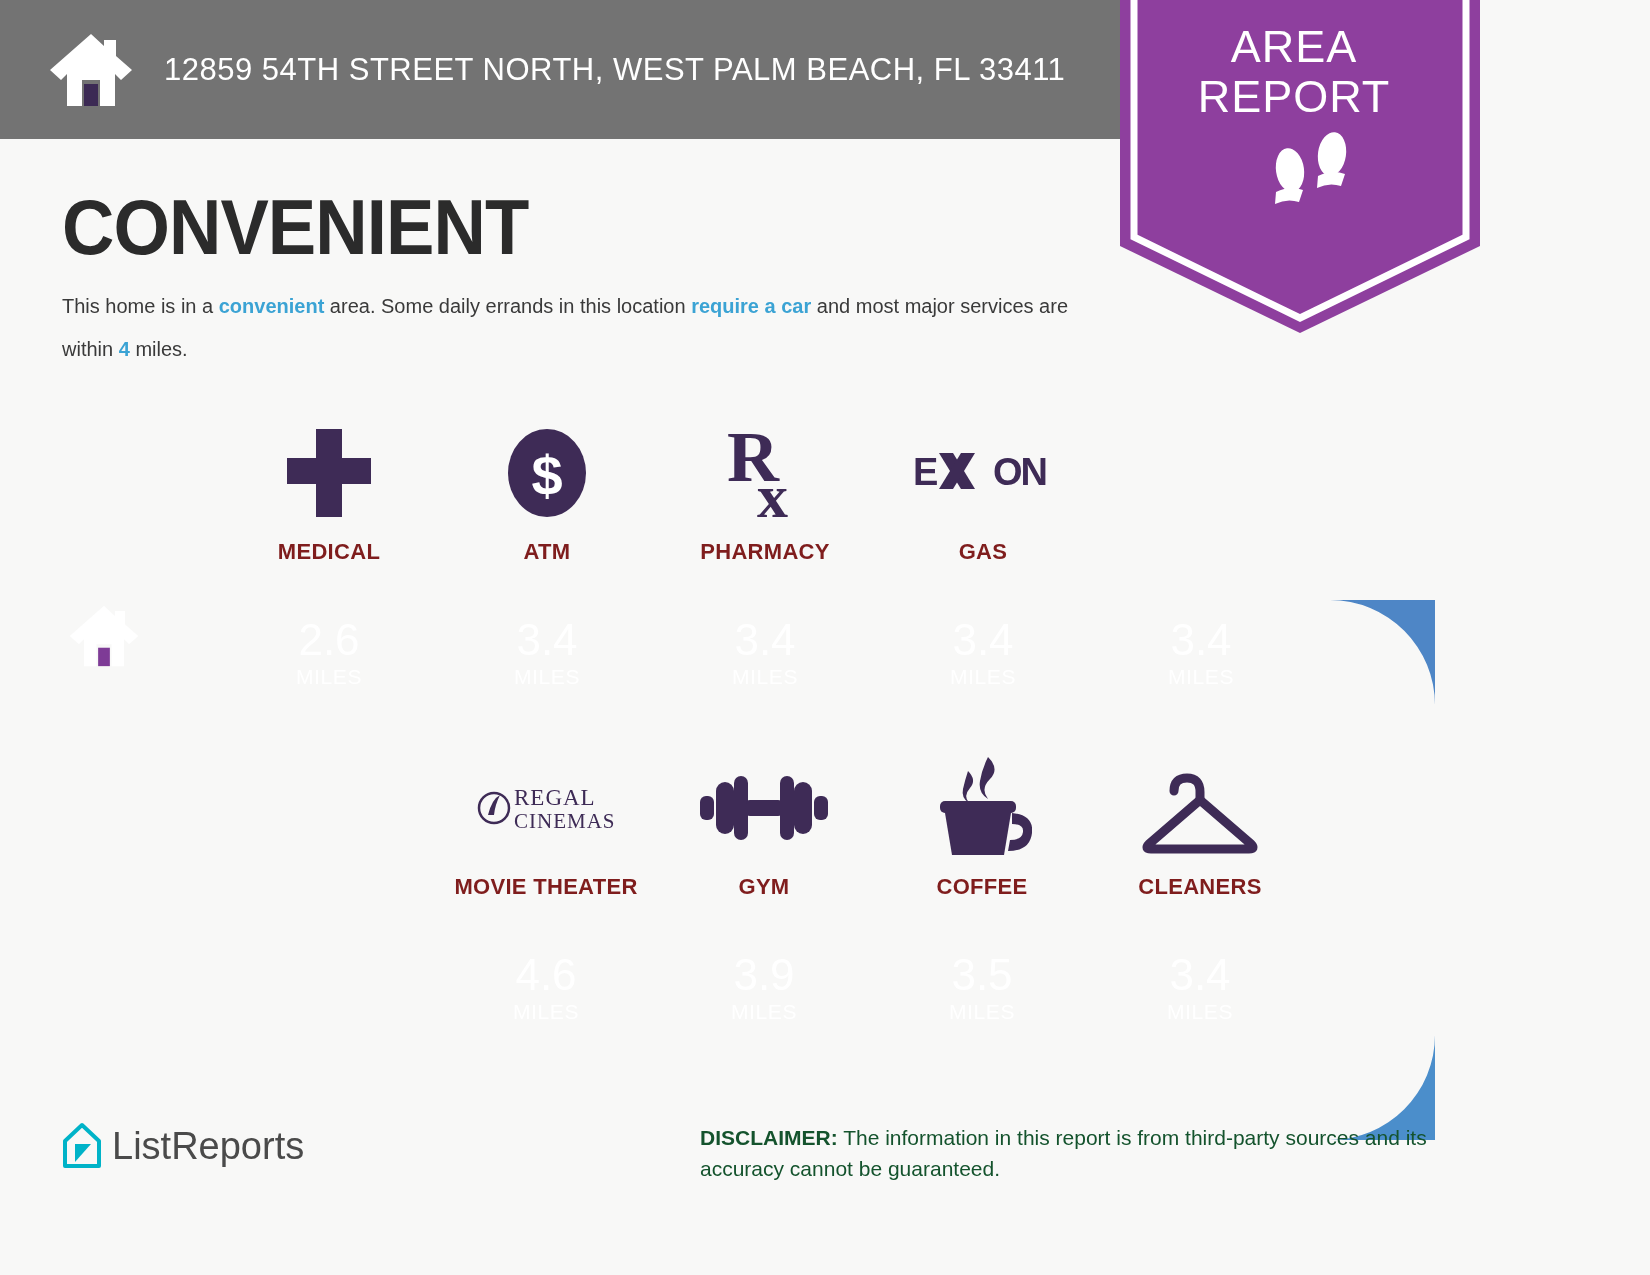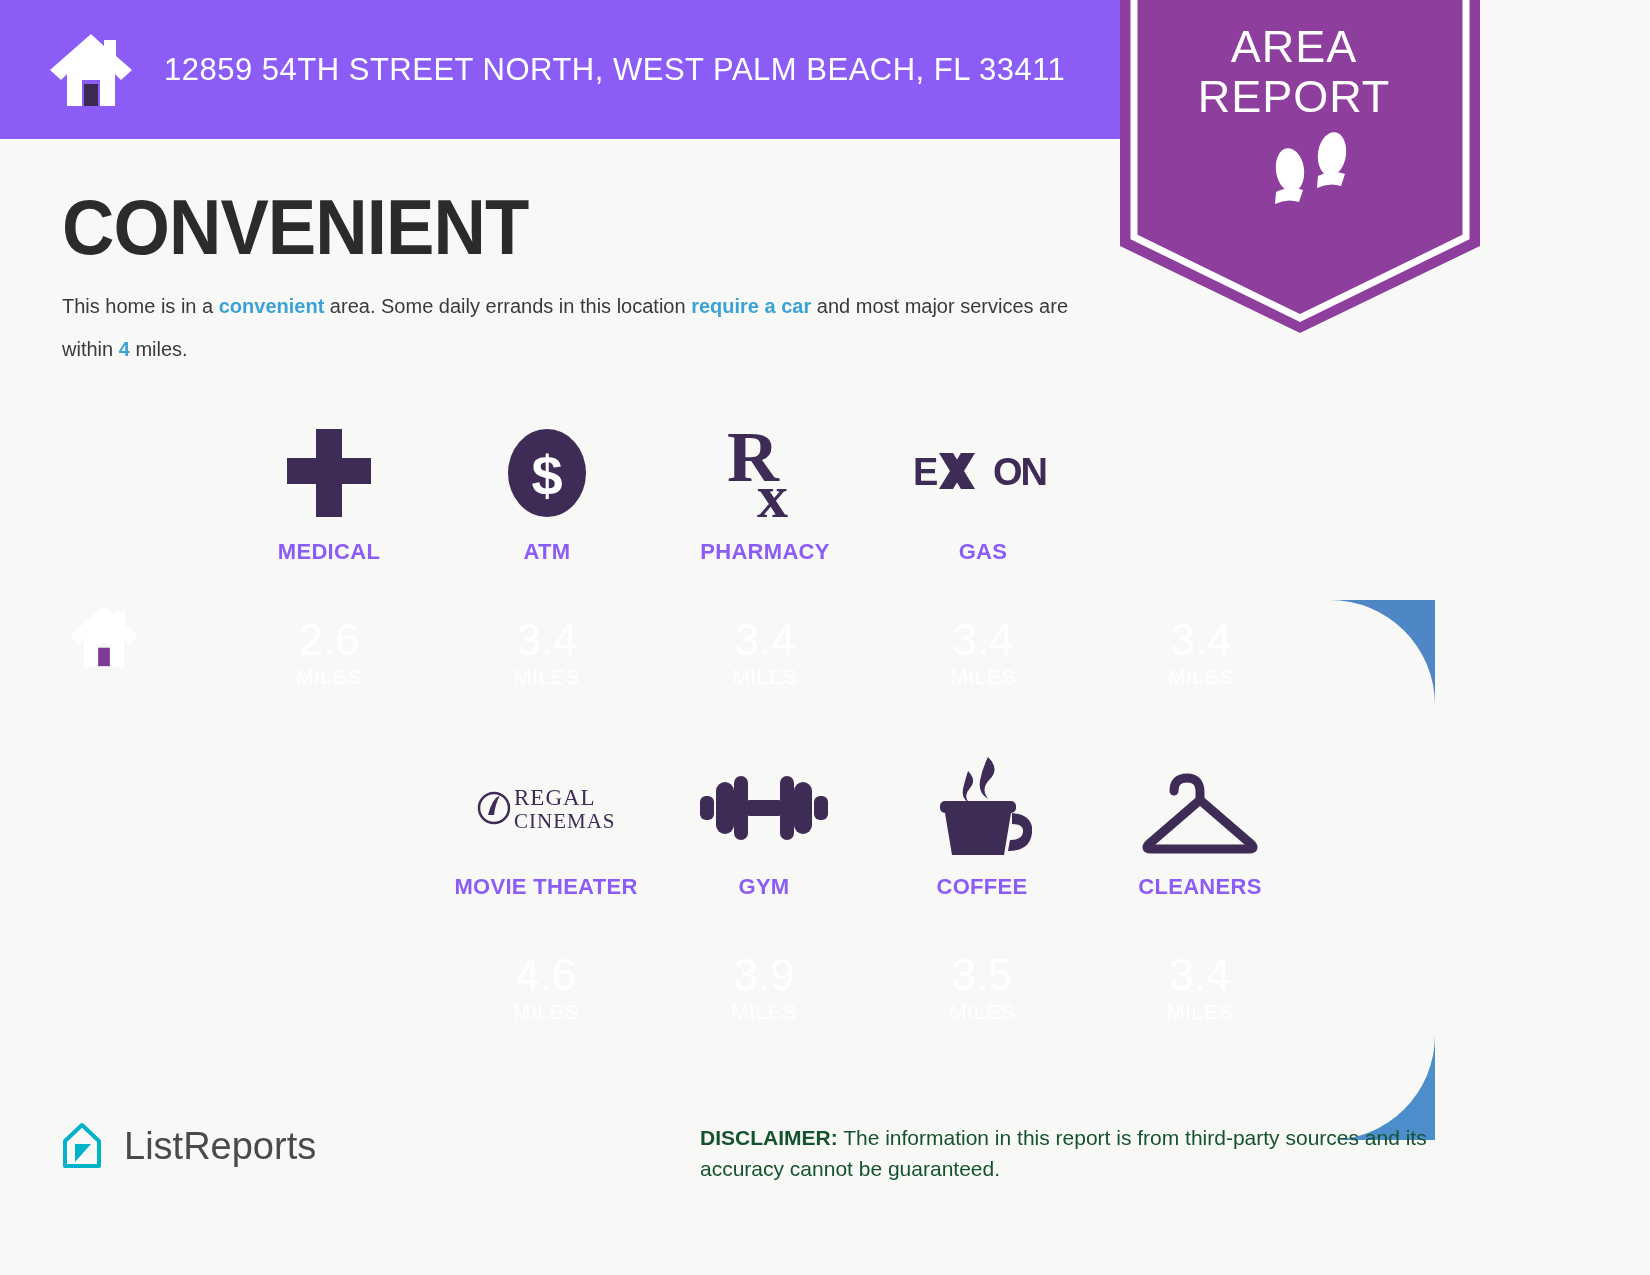--- a/index.html
+++ b/index.html
@@ -7,21 +7,21 @@
   body {
     background:#f8f8f7;
     font-family:"Liberation Sans", sans-serif;
     position:relative;
     overflow:hidden;
   }
 
   
   #header-bar{
     position:absolute; left:0; top:0; width:1122px; height:139px;
-    background:#8b5cf6;
+    background:#737373;
     display:flex; align-items:center;
   }
   #home-icon-header{ margin-left:48px; width:86px; height:76px; }
   #header-address{
     margin-left:30px;
     color:#ffffff;
     font-size:31px;
     letter-spacing:.5px;
     font-weight:400;
     white-space:nowrap;
@@ -58,21 +58,21 @@
   #icon-row-1{ left:220px; top:420px; width:1090px; }
   #icon-row-2{ left:437px; top:755px; width:872px; }
   .icon-cell{
     width:218px;
     display:flex; flex-direction:column;
     align-items:center; justify-content:flex-end;
   }
   .icon-art{ height:105px; display:flex; align-items:center; justify-content:center; }
   .icon-label{
     margin-top:14px;
-    font-size:22px; font-weight:bold; color:#8b5cf6;
+    font-size:22px; font-weight:bold; color:#7f1d1d;
     letter-spacing:.3px; white-space:nowrap;
   }
 
   
   #ribbon{ position:absolute; left:0; top:565px; width:1650px; height:710px; }
 
   
   .dist-row{ position:absolute; display:flex; }
   #dist-row-1{ left:220px; top:600px; width:1090px; height:105px; }
   #dist-row-2{ left:437px; top:935px; width:872px; height:105px; }
@@ -83,21 +83,21 @@
   .dist-val{ font-size:44px; line-height:46px; font-weight:300; }
   .dist-unit{ font-size:21px; margin-top:2px; letter-spacing:.6px; }
 
   
   #home-icon-ribbon{ position:absolute; left:68px; top:603px; width:72px; height:66px; }
 
   
   #footer-logo{ position:absolute; left:62px; top:1122px; display:flex; align-items:center; }
   #footer-logo-mark{ width:40px; height:48px; }
   #footer-logo-text{
-    margin-left:22px; font-size:38px; color:#4a4a4a; font-weight:400;
+    margin-left:10px; font-size:38px; color:#4a4a4a; font-weight:400;
   }
   #disclaimer{
     position:absolute; left:700px; top:1122px; width:810px;
     font-size:21px; line-height:31px; color:#14532d;
   }
   #disclaimer b{ font-weight:bold; }
 </style>
 </head>
 <body>
 

